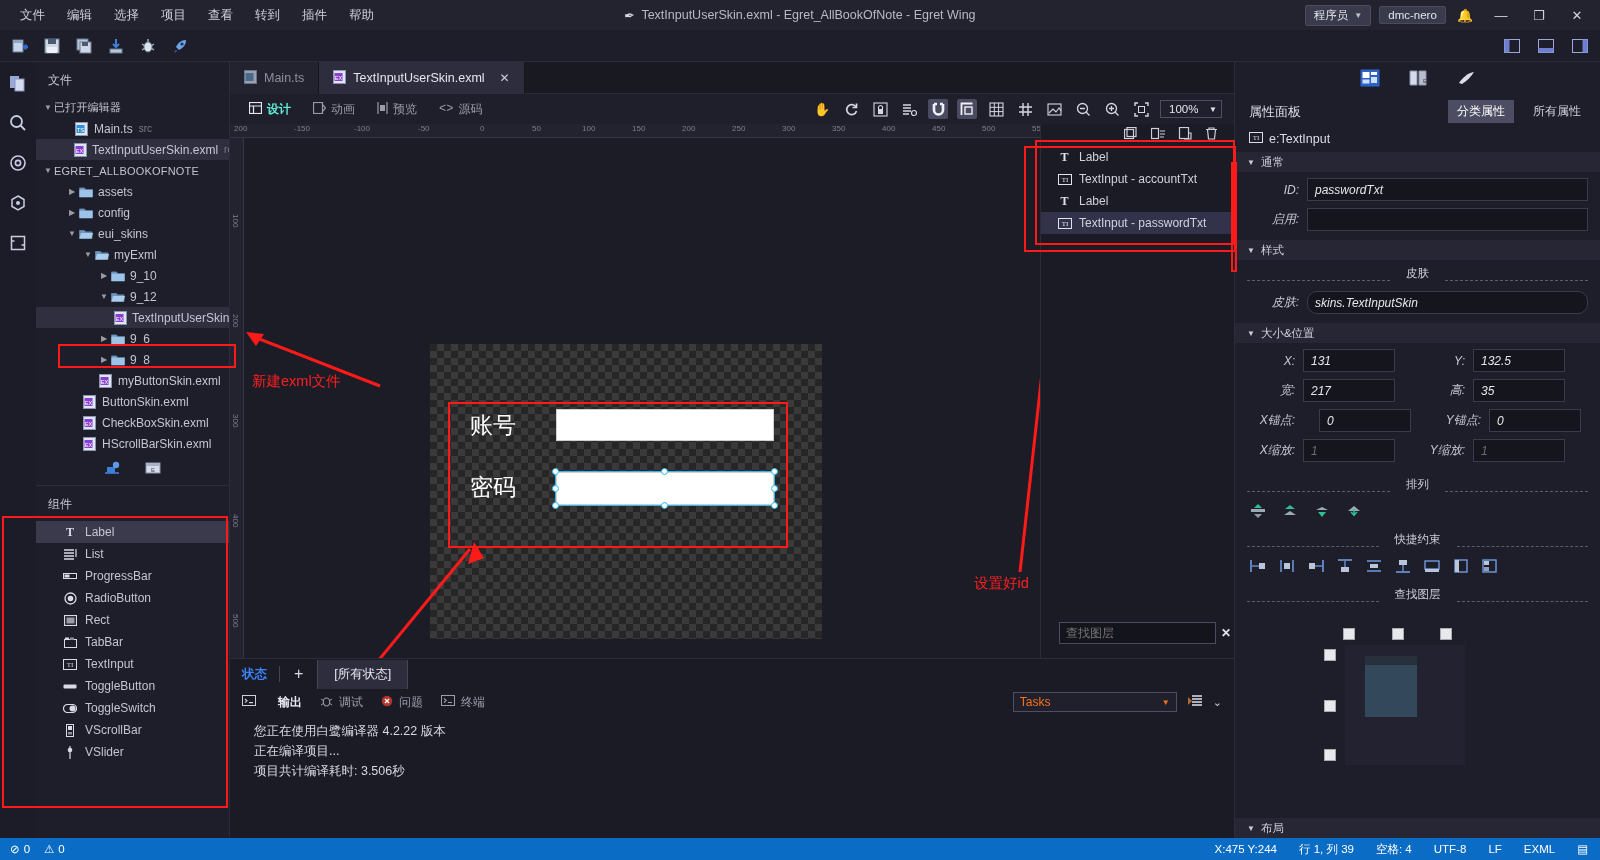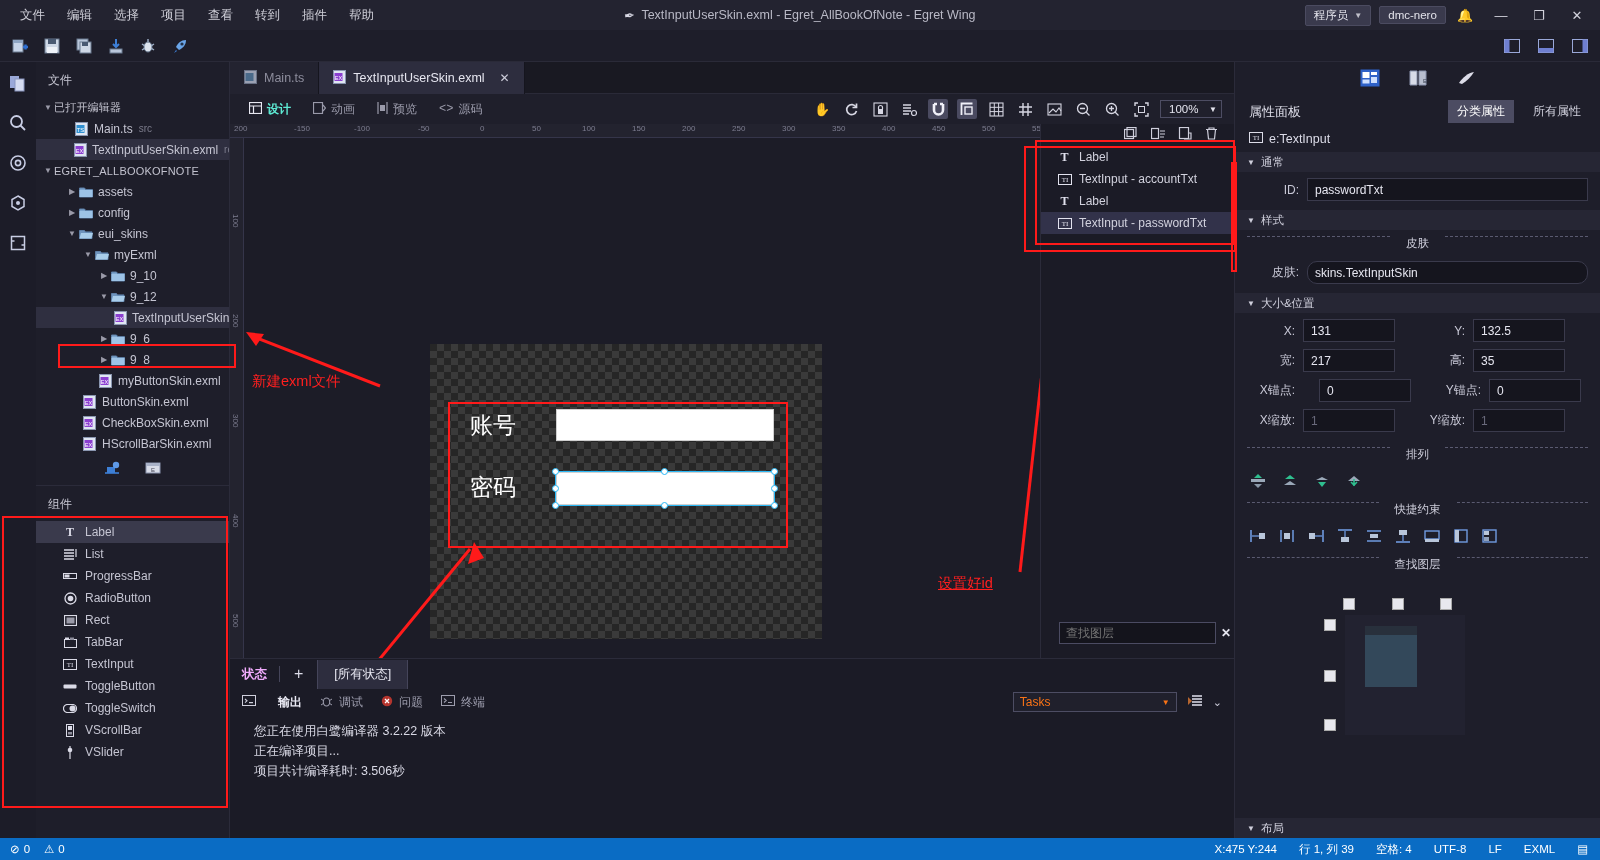--- a/index.html
+++ b/index.html
@@ -136,21 +136,21 @@
   .layer-search { margin:auto 18px 14px; height:22px; background:#14141c; border:1px solid #4b4b62;
                   display:flex; align-items:center; padding:0 6px; }
   .layer-search input { flex:1; background:transparent; border:0; outline:0; color:#d8d8e4;
                         font-size:12px; font-family:"Liberation Sans",sans-serif; }
   .layer-search .clr { color:#e6e6f0; font-size:12px; font-weight:bold; }
 
   
   .bottom { height:180px; flex:0 0 180px; display:flex; flex-direction:column;
             background:#1b1b26; border-top:1px solid #2b2b3a; }
   .staterow { height:30px; display:flex; align-items:center; background:#1b1b26; }
-  .state-lbl { font-size:12.5px; font-weight:bold; color:#f0abfc; padding:0 12px; }
+  .state-lbl { font-size:12.5px; font-weight:bold; color:#3b82f6; padding:0 12px; }
   .vdiv { width:1px; height:16px; background:#45455a; }
   .plus { padding:0 14px; font-size:16px; color:#dcdce8; }
   .state-tab { background:#2d2d3e; color:#e8e8f2; font-size:12.5px; padding:6px 16px;
                border-right:1px solid #45455a; border-left:1px solid #45455a; }
   .outrow { height:26px; display:flex; align-items:center; gap:18px; padding-left:12px; }
   .out-tab { display:flex; align-items:center; gap:6px; font-size:12px; color:#9d9dad; }
   .out-tab.active { color:#eaeaf4; font-weight:bold;gap:22px; }
   .out-right { margin-left:auto; display:flex; align-items:center; gap:10px; padding-right:12px; }
   .tasks-sel { width:164px; height:20px; background:#20202c; border:1px solid #4d4d63;
                display:flex; align-items:center; padding:0 6px; font-size:12px; color:#f97316; }
@@ -164,26 +164,26 @@
   .right-icons { height:34px; display:flex; align-items:center; justify-content:center; gap:28px; }
   .prop-head { display:flex; align-items:center; padding:4px 10px 6px 14px; }
   .prop-title { font-size:13px; color:#dfdfea; }
   .seg { margin-left:auto; display:flex; gap:10px; }
   .seg-btn { font-size:12px; color:#d2d2de; padding:3px 9px; }
   .seg-btn.on { background:#4c4c62; color:#fff; }
   .type-row { display:flex; align-items:center; gap:6px; padding:3px 0 6px 14px; font-size:12.5px; color:#dcdce8;}
   .group-head { display:flex; align-items:center; gap:6px; height:20px; padding-left:12px;
                 background:#262634; font-size:11.5px; color:#cfcfdc; }
   .fgrid { padding:6px 12px 2px 12px; }
-  .frow { display:flex; align-items:center; margin-bottom:7px; }
+  .frow { display:flex; align-items:center; margin-bottom:7px;font-style:italic; }
   .flabel { font-size:12px; color:#c8c8d6; text-align:right; }
   .finput { background:#15151e; border:1px solid #3a3a4c; height:23px; color:#e6e6f0;
             font-size:12px; padding:0 7px; display:flex; align-items:center; }
   .finput.ph { color:#6a6a7c; }
-  .divider-label { display:flex; align-items:flex-start; gap:16px; padding:6px 12px 4px; }
+  .divider-label { display:flex; align-items:flex-end; gap:16px; padding:6px 12px 4px; }
   .divider-label .ln { flex:1; border-top:1px dashed #5a5a70; }
   .divider-label .tx { font-size:11.5px; color:#cfcfdc; }
   .iconrow { display:flex; gap:14px; padding:6px 0 6px 14px; }
   .pico { width:18px; height:18px; display:flex; align-items:center; justify-content:center; }
   .constraint-box { position:relative; height:175px; margin:4px 0 0 0; }
   .cbx { position:absolute; width:12px; height:12px; background:#e8e8ee; border:1px solid #aaa; }
   .cb-outer { position:absolute; left:110px; top:35px; width:120px; height:120px;
               background:#222230; }
   .cb-inner { position:absolute; left:130px; top:55px; width:52px; height:52px;
               background:#33485a; }
@@ -788,21 +788,21 @@
             <div class="handle" style="left:122px; top:141px;"></div>
             <div class="handle" style="left:341px; top:141px;"></div>
             <div class="handle" style="left:122px; top:158px;"></div>
             <div class="handle" style="left:231px; top:158px;"></div>
             <div class="handle" style="left:341px; top:158px;"></div>
           </div>
 
           <div class="redbox" style="left:218px; top:278px; width:340px; height:146px;"></div>
           <div class="redtxt" style="left:22px; top:248px;">新建exml文件</div>
 
-          <div class="redtxt" style="left:708px; top:450px;text-decoration:underline;">设置好id</div>
+          <div class="redtxt" style="left:744px; top:450px;">设置好id</div>
 
           <svg class="arrow-svg" style="left:0; top:0; width:1000px; height:620px;">
 
             <g>
               <line x1="150" y1="262" x2="22" y2="212" stroke="#ff1a1a" stroke-width="3"></line>
               <polygon points="16,208 34,210 26,222" fill="#ff1a1a"></polygon>
             </g>
 
             <g>
               <line x1="125" y1="565" x2="240" y2="425" stroke="#ff1a1a" stroke-width="3"></line>
@@ -927,21 +927,21 @@
             <span>
               <svg width="16" height="14" viewBox="0 0 16 14">
                   <path d="M5 2h10M5 5h10M5 8h10M5 11h10" stroke="#e2e2ee" stroke-width="1.6"></path>
                   <path d="M1 3l4 4-4 4" fill="#b5652e"></path>
                 </svg>
             </span>
             <span style="color:#cfcfdc;font-size:11px;">⌄</span>
           </div>
         </div>
         <div class="console">
-          <div>您正在使用白鹭编译器 3.2.22 版本</div>
+          <div>您正在使用白鹭编译器 4.2.22 版本</div>
           <div>正在编译项目...</div>
           <div>项目共计编译耗时: 3.506秒</div>
         </div>
       </div>
     </div>
 
     <div class="right">
       <div class="right-icons">
         <span>
           <svg width="20" height="18" viewBox="0 0 20 18">
@@ -983,20 +983,24 @@
       </div>
 
       <div class="group-head">
         <span style="font-size:8px;">▼</span>
         <span>通常</span>
       </div>
       <div class="fgrid">
         <div class="frow">
           <span class="flabel" style="width:52px;margin-right:8px;">ID:</span>
           <span class="finput" style="flex:1;">passwordTxt</span>
+        </div>
+        <div class="frow">
+          <span class="flabel" style="width:52px;margin-right:8px;">启用:</span>
+          <span class="finput" style="flex:1;"></span>
         </div>
       </div>
 
       <div class="group-head">
         <span style="font-size:8px;">▼</span>
         <span>样式</span>
       </div>
       <div class="divider-label">
         <span class="ln"></span>
         <span class="tx">皮肤</span>

